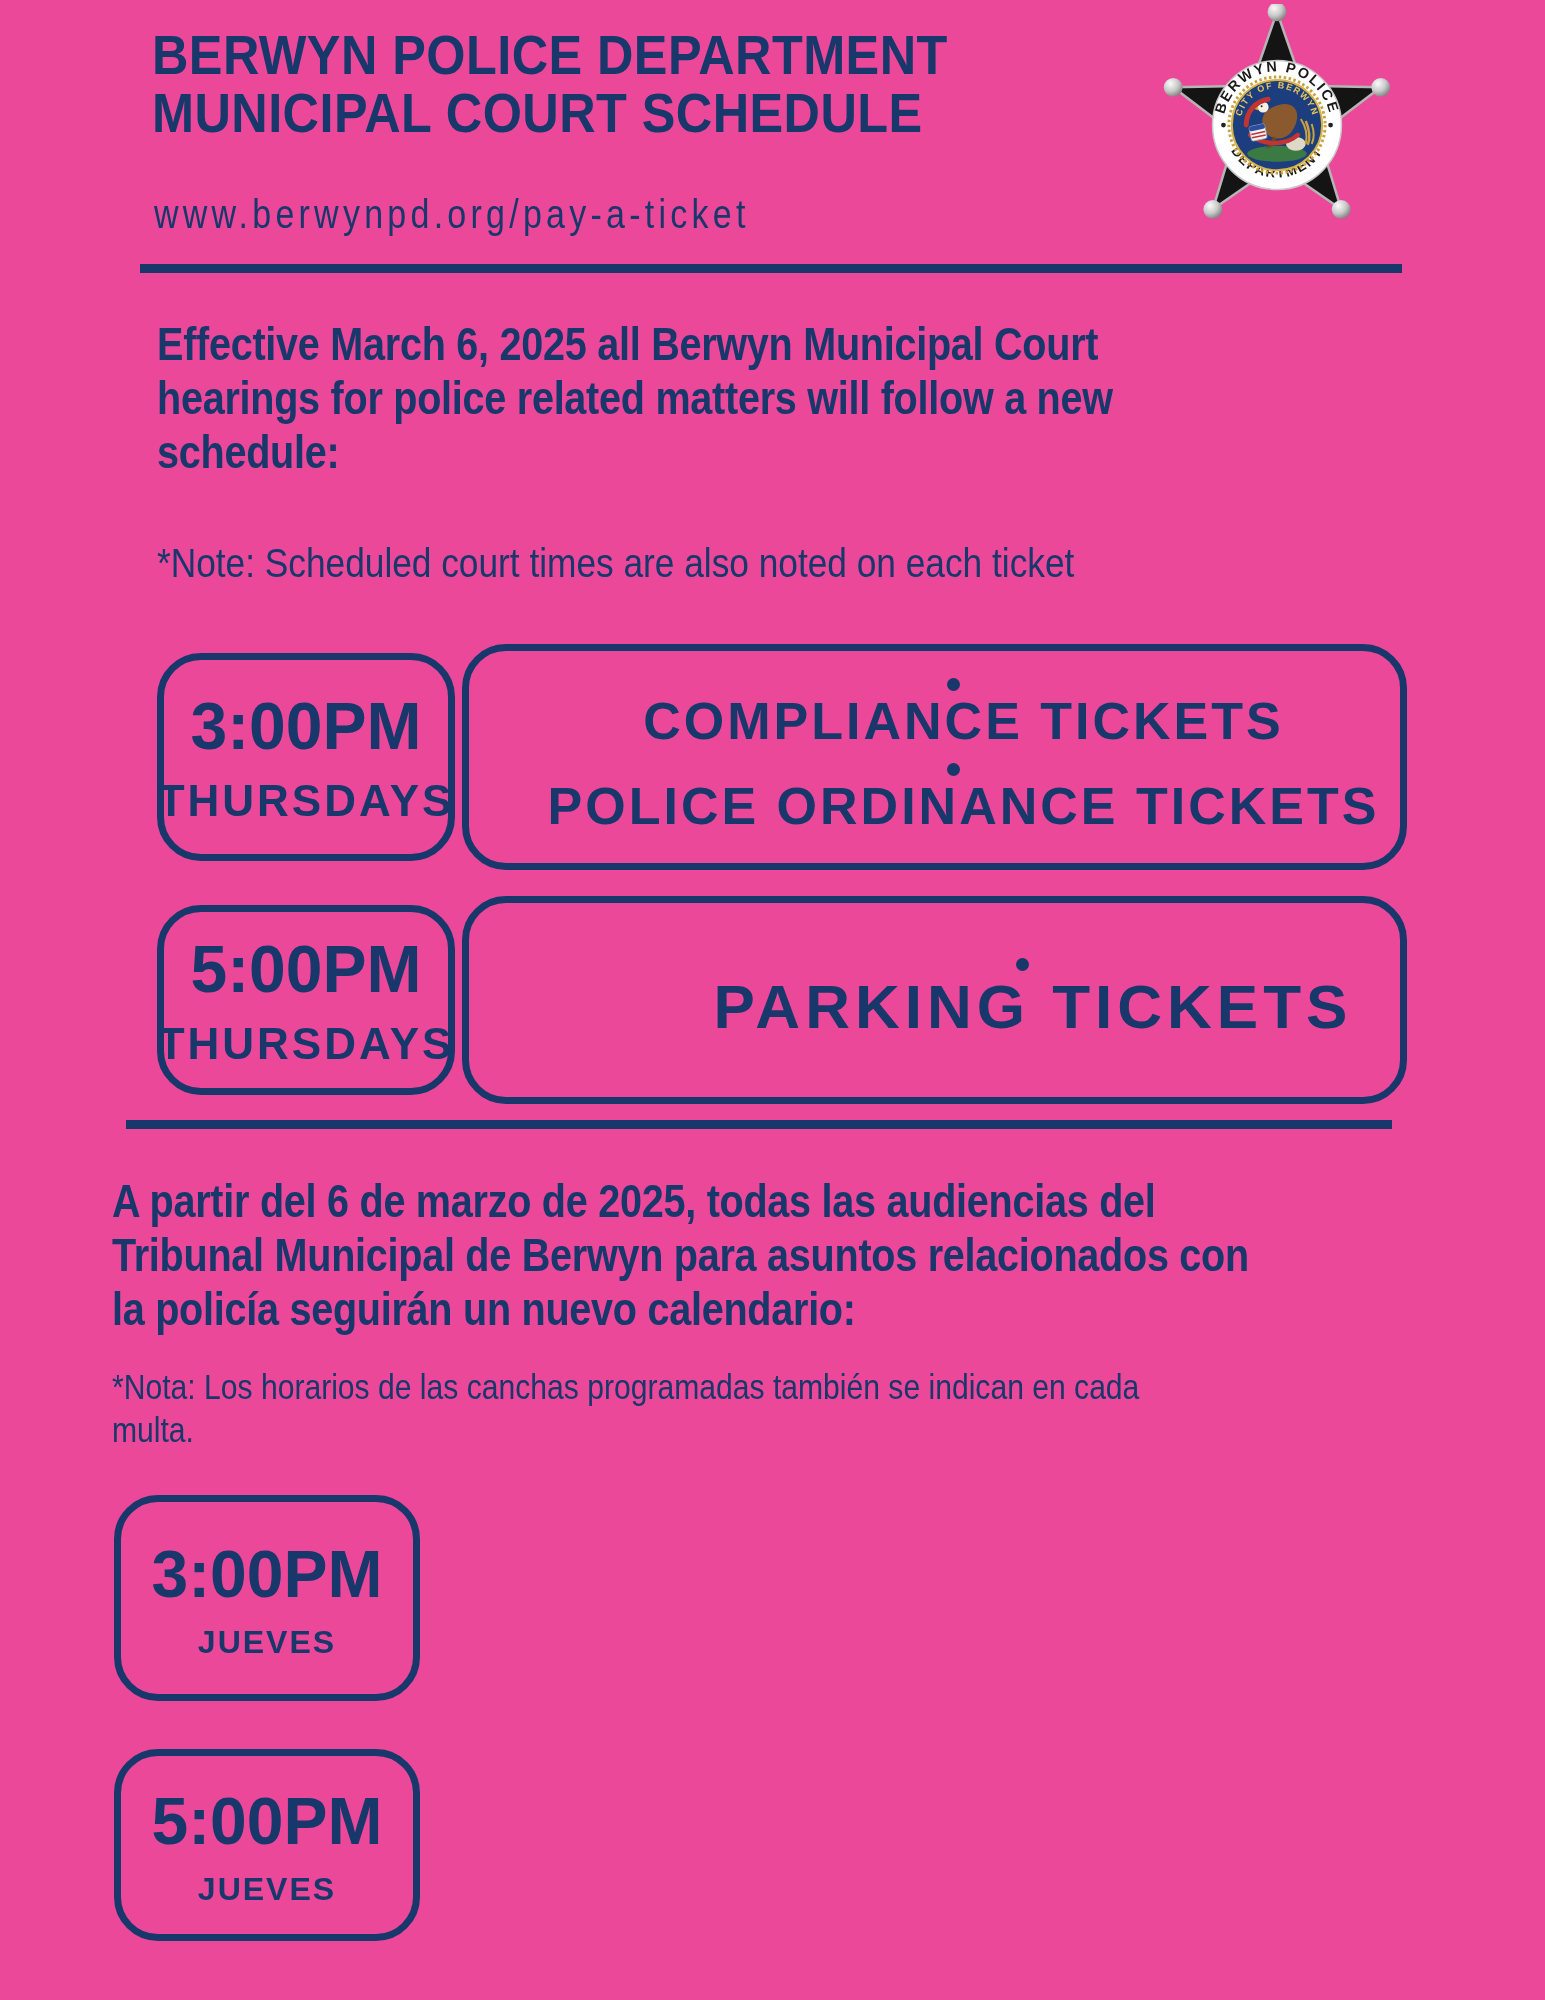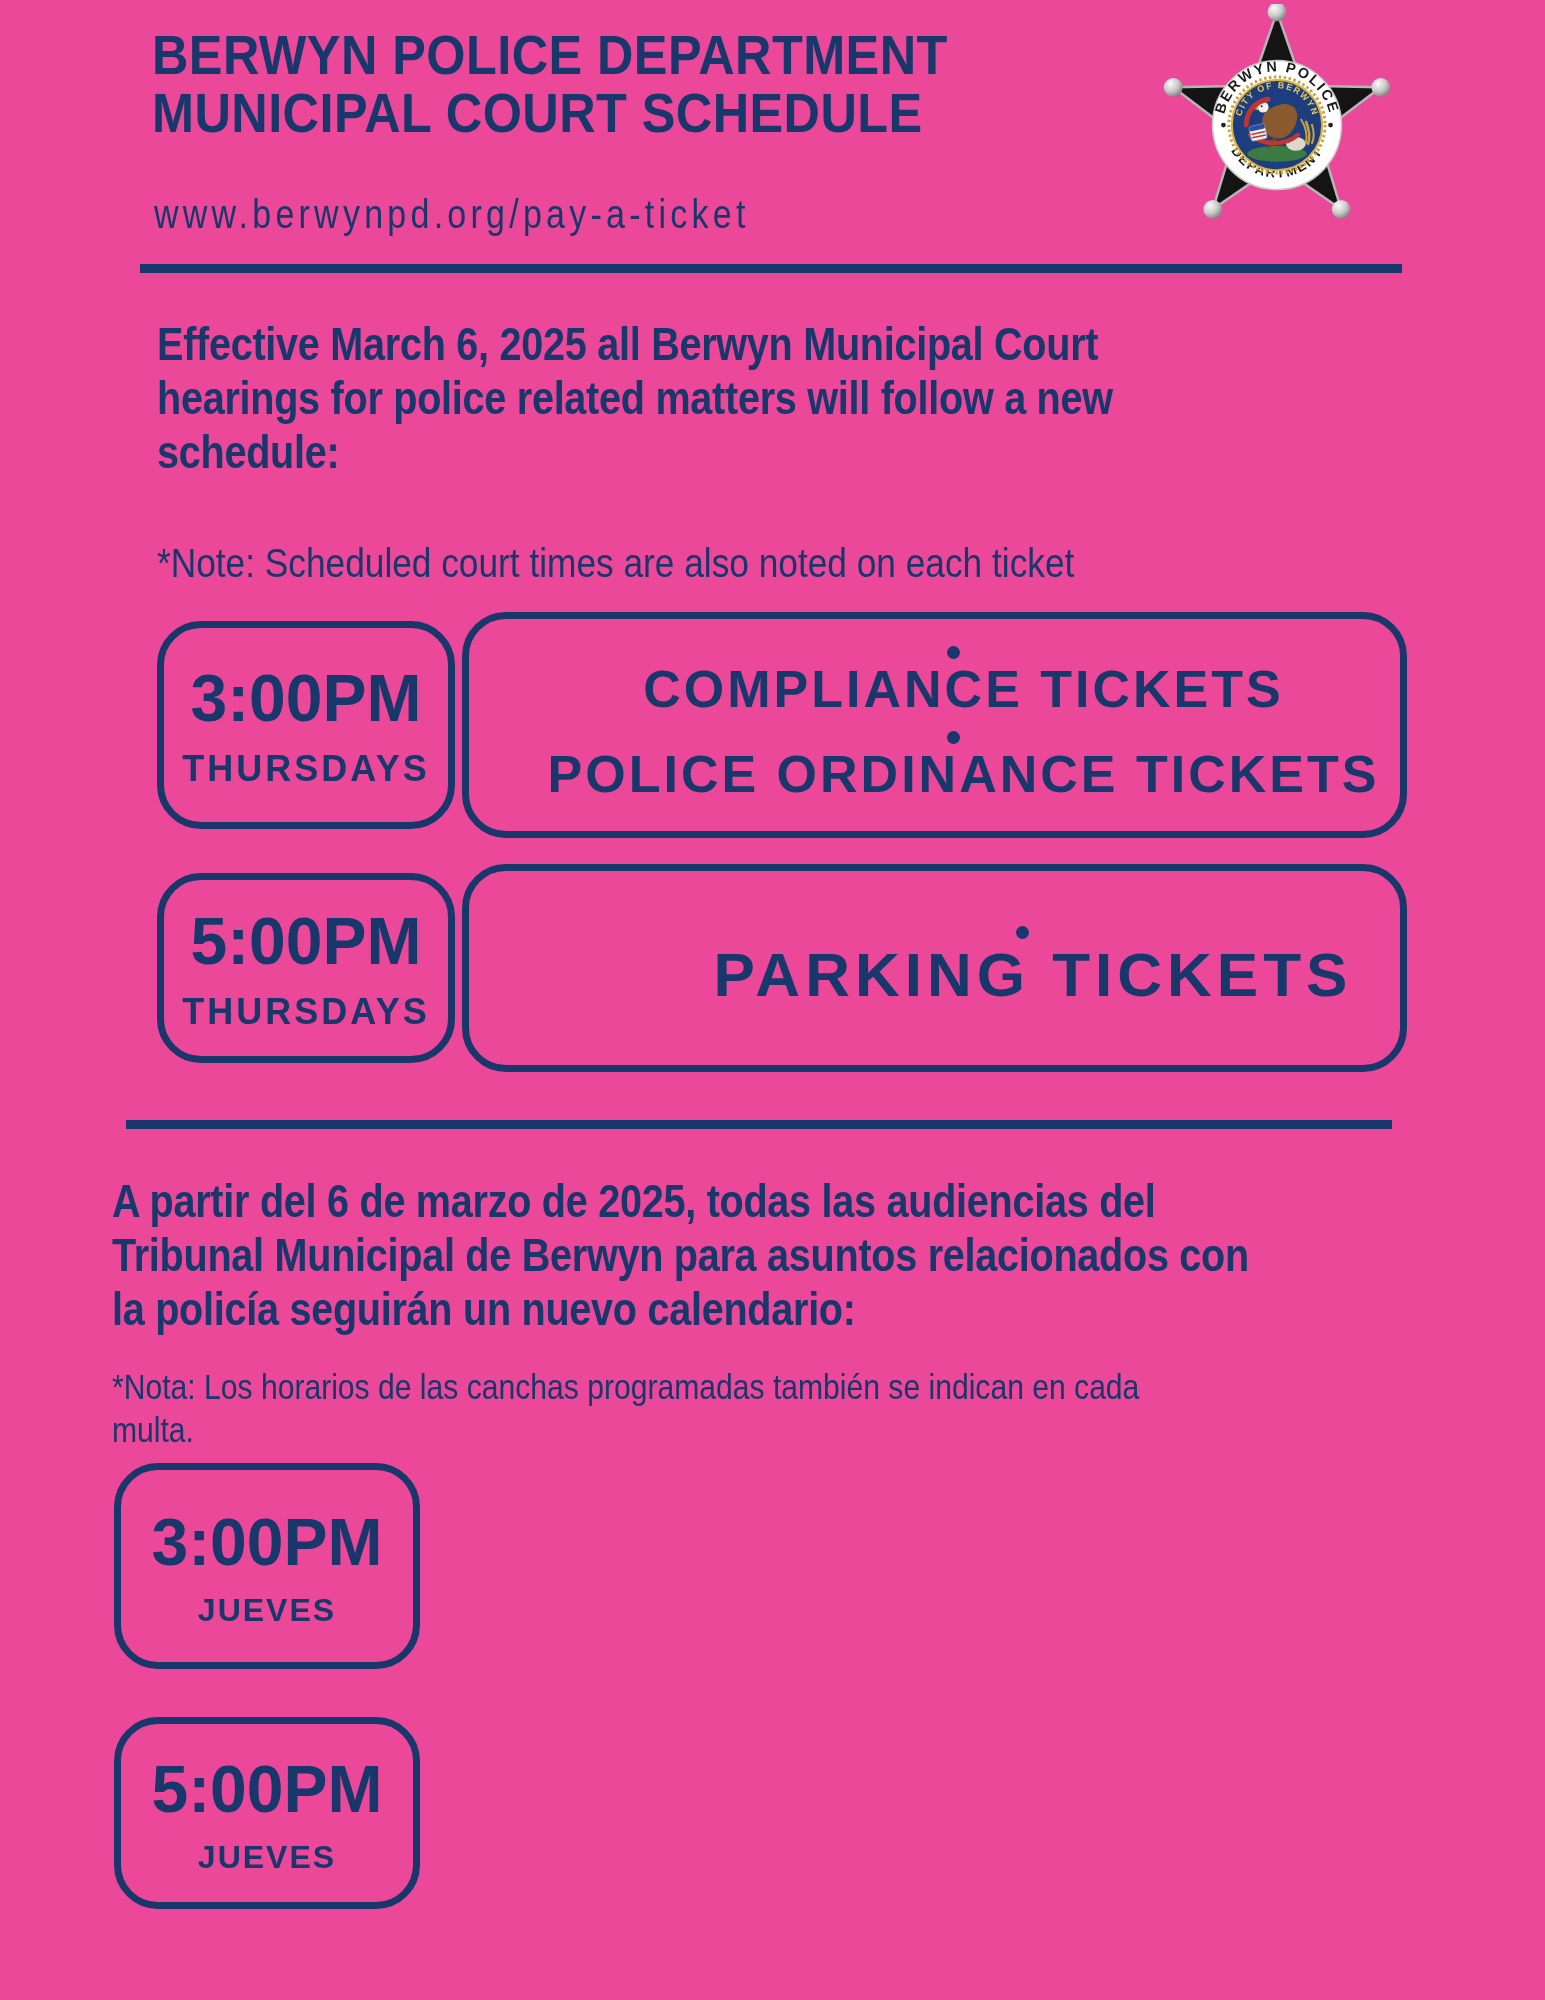--- a/index.html
+++ b/index.html
@@ -32,36 +32,36 @@
   .d1{left:140px;top:264px;width:1262px;}
   .d2{left:126px;top:1120px;width:1266px;}
 
   .intro{font-size:46px;font-weight:700;line-height:1.17;letter-spacing:-.3px;white-space:nowrap;}
   .intro-en{position:absolute;left:157px;top:318px;}
   .intro-es{position:absolute;left:112px;top:1175px;}
 
   .note-en{position:absolute;left:157px;top:540px;font-size:41px;font-weight:400;white-space:nowrap;}
   .note-es{position:absolute;left:112px;top:1366px;font-size:35px;font-weight:400;line-height:1.22;white-space:nowrap;}
 
-  .row{position:absolute;display:flex;gap:7px;box-sizing:border-box;}
+  .row{position:absolute;display:flex;gap:7px;box-sizing:border-box;margin-top:32px;}
   .r1{left:157px;top:612px;width:1250px;height:226px;}
   .r2{left:157px;top:864px;width:1250px;height:208px;}
   .r3{left:114px;top:1454px;width:1264px;height:224px;}
   .r4{left:114px;top:1708px;width:1264px;height:210px;}
 
   .card{border:7px solid #18376b;border-radius:44px;box-sizing:border-box;background:transparent;}
   .time-card{
     width:298px;margin:9px 0;flex:none;
     display:flex;flex-direction:column;align-items:center;justify-content:center;
   }
   .r3 .time-card,.r4 .time-card{width:306px;}
   .items-card{flex:1;display:flex;flex-direction:column;justify-content:center;gap:12px;}
 
   .time{font-size:66px;font-weight:700;letter-spacing:0;}
-  .day{font-size:36px;font-weight:700;letter-spacing:3px;margin-top:12px;}
+  .day{font-size:44px;font-weight:700;letter-spacing:3px;margin-top:12px;}
   .r3 .day,.r4 .day{font-size:32px;letter-spacing:2px;}
 
   .bullet{display:flex;align-items:center;flex-direction:column;}
   .dot{width:13px;height:13px;border-radius:50%;background:#18376b;flex:none;}
   .btext{font-weight:700;}
 
   .r1 .items-card{padding-left:38px;}
   .r1 .btext{font-size:52px;letter-spacing:3px;margin-left:20px;white-space:nowrap;}
   .r2 .items-card{padding-left:175px;}
   .r2 .btext{font-size:62px;letter-spacing:5px;margin-left:22px;white-space:nowrap;}

